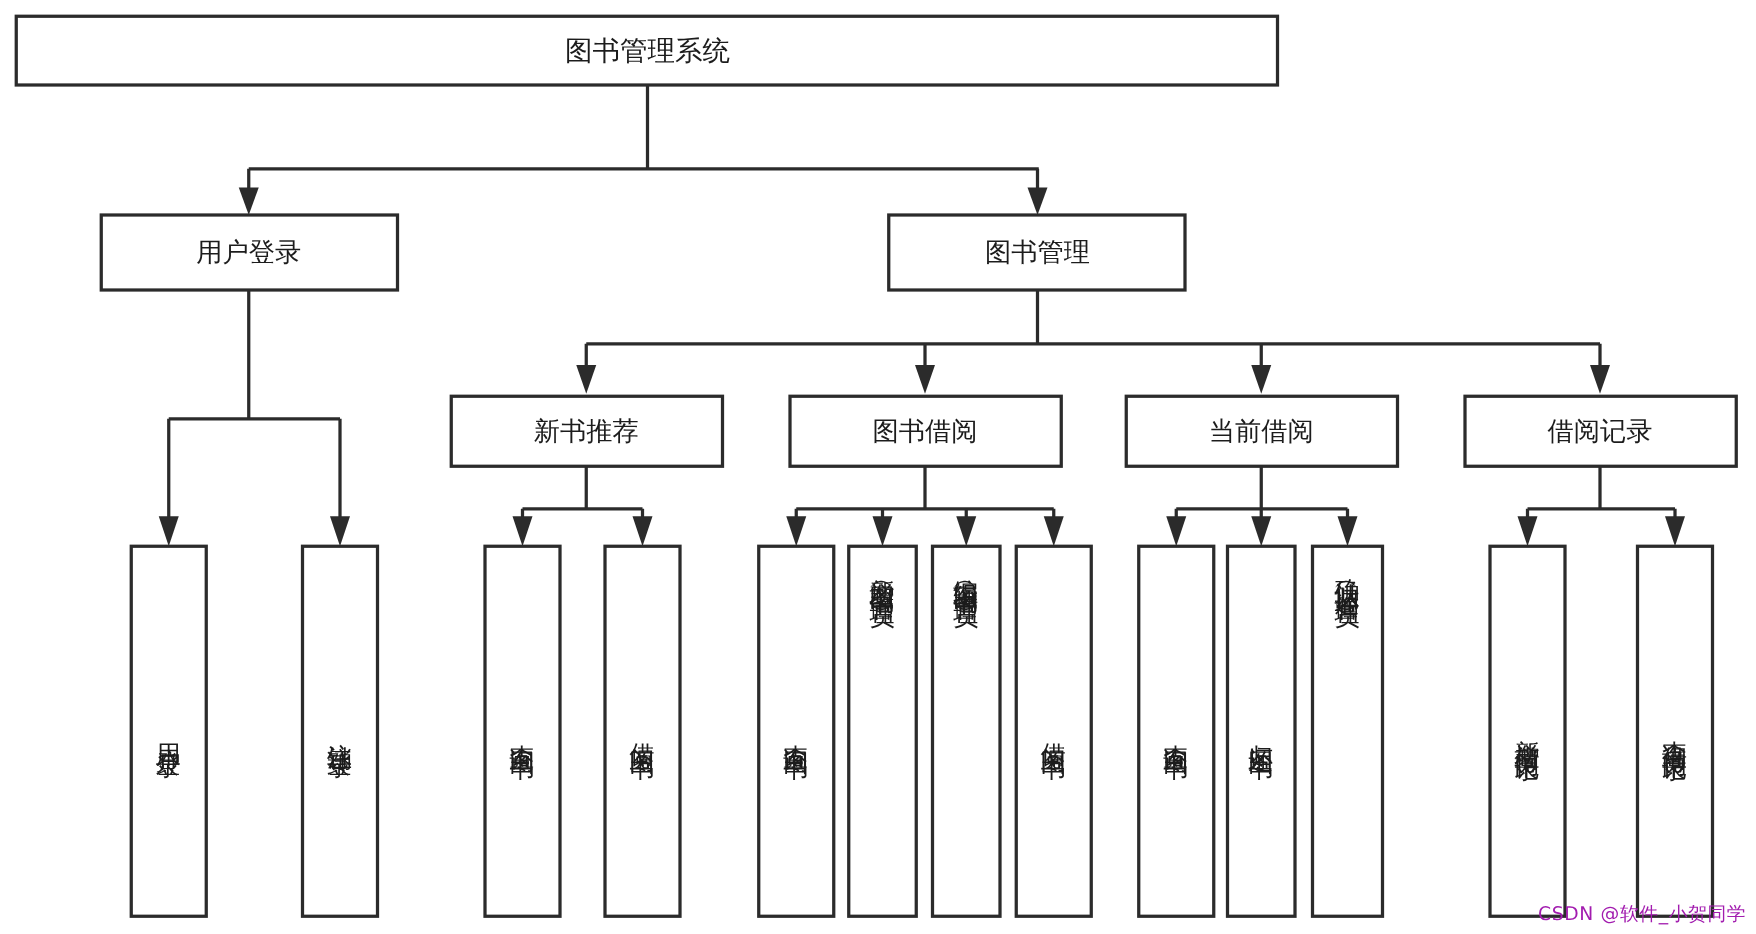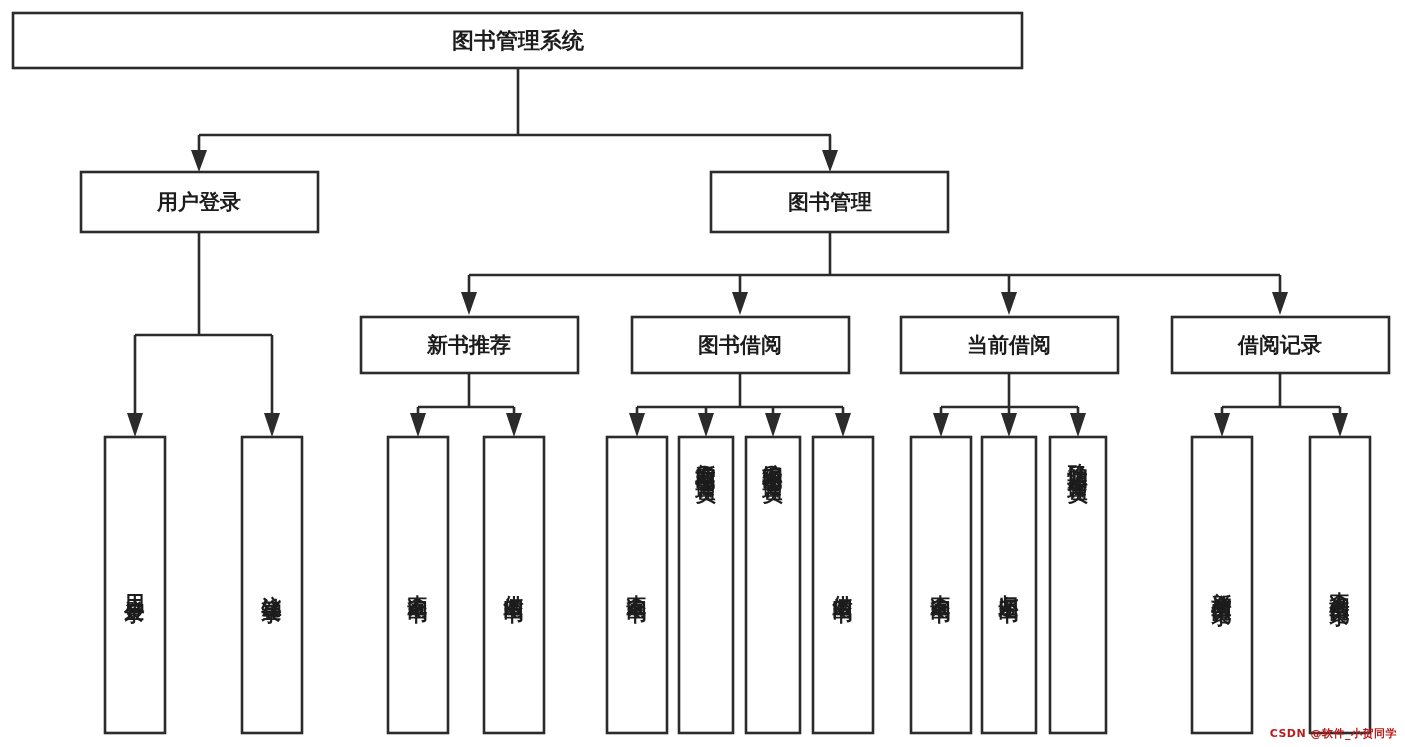--- a/index.html
+++ b/index.html
@@ -11,21 +11,20 @@
     width: 1405px;
     height: 747px;
     font-family: "DejaVu Sans", "Liberation Sans", sans-serif;
     overflow: hidden;
   }
   #diagram-root {
     position: relative;
     width: 1405px;
     height: 747px;
     background: #ffffff;
-    font-weight: bold;
   }
   svg#tree-svg {
     position: absolute;
     top: 0;
     left: 0;
     width: 1405px;
     height: 747px;
   }
   .node-box {
     fill: #ffffff;
@@ -65,22 +64,22 @@
     align-items: center;
     justify-content: flex-start;
     white-space: nowrap;
     pointer-events: none;
   }
   .watermark {
     position: absolute;
     right: 8px;
     bottom: 6px;
     font-family: "DejaVu Sans", "Liberation Sans", sans-serif;
-    font-size: 11px;
-    color: #b91c1c;
+    font-size: 15px;
+    color: #a21caf;
     letter-spacing: 0.5px;
     white-space: nowrap;
   }
 </style>
 </head>
 <body>
 
 <div id="diagram-root">
 
   <svg id="tree-svg" viewBox="0 0 1405 747">

